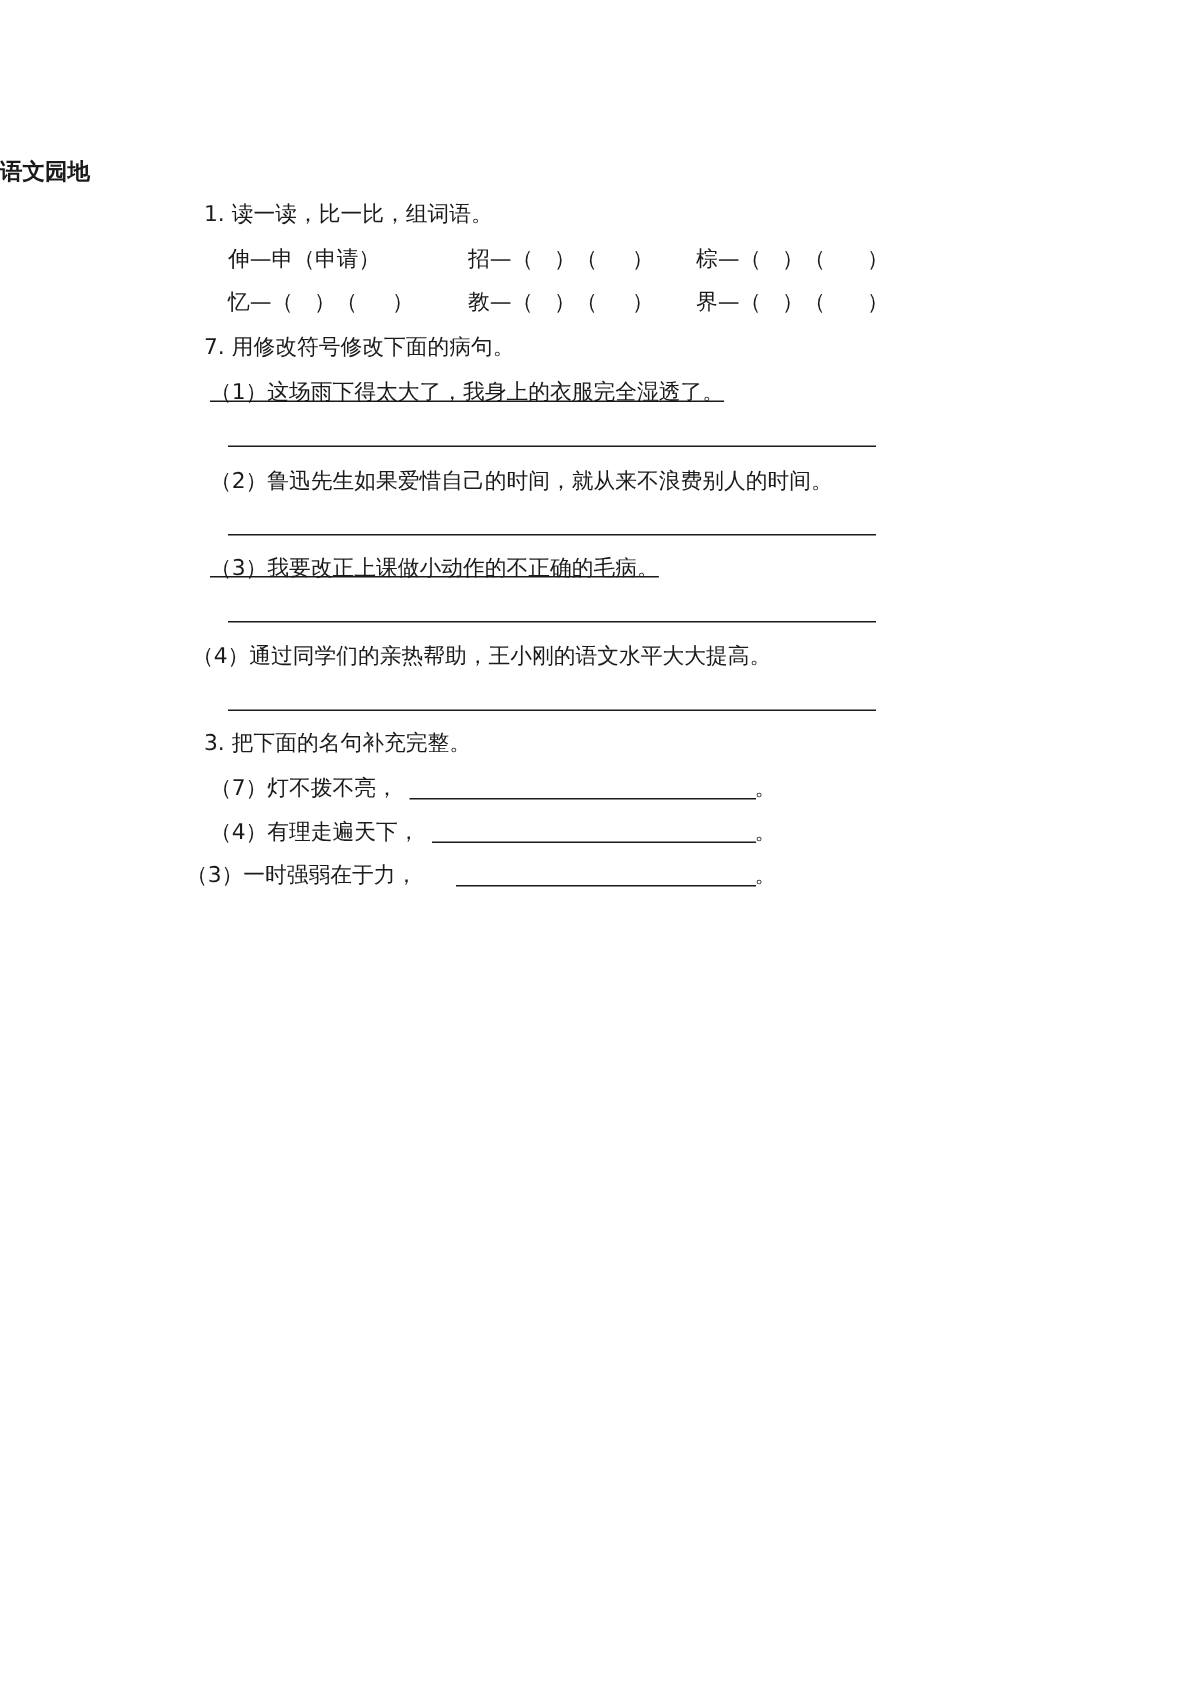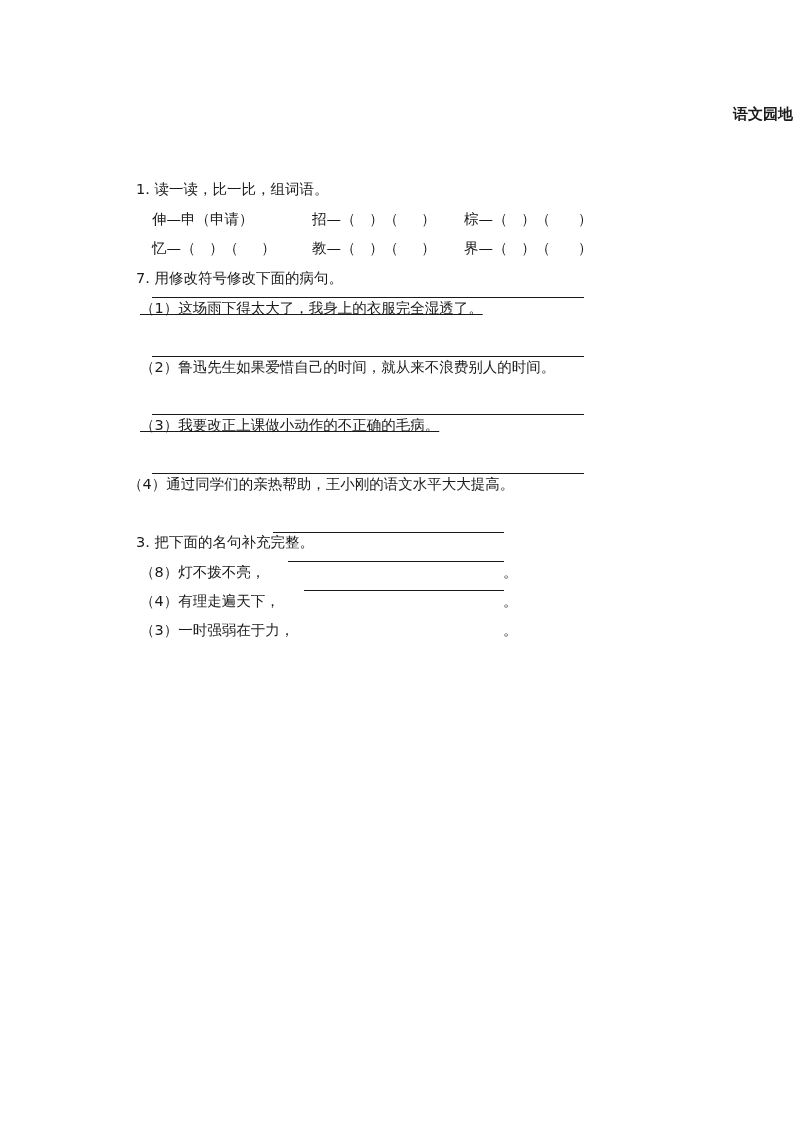--- a/index.html
+++ b/index.html
@@ -1,19 +1,19 @@
 <!DOCTYPE html>
 <html><head>
 <meta charset="utf-8">
 <style>
   html, body { margin: 0; padding: 0; background: #ffffff; }
   body { width: 793px; height: 1122px; position: relative; overflow: hidden;
          font-family: "DejaVu Sans", "Liberation Sans", sans-serif; color: #1a1a1a; }
-  .t { position: absolute; font-size: 14.5px; line-height: 18px; white-space: pre; margin-top: 46px; }
-  .title { position: absolute; left: 0; width: 793px; top: 104px; text-align: right;
+  .t { position: absolute; font-size: 14.5px; line-height: 18px; white-space: pre; }
+  .title { position: absolute; left: 0; width: 793px; top: 104px; text-align: left;
            font-size: 15px; font-weight: bold; line-height: 20px; }
   .rule { position: absolute; height: 0; border-top: 1.2px solid #1a1a1a; }
   .fill { position: absolute; height: 0; border-top: 1.2px solid #1a1a1a; }
 </style>
 </head>
 <body>
 
 <div>
   <div class="title">语文园地</div>
 
@@ -30,24 +30,24 @@
   <div class="rule" style="left:152px; top:297px; width:432px;"></div>
   <div class="t" style="left:140px; top:312px;">（2）鲁迅先生如果爱惜自己的时间，就从来不浪费别人的时间。</div>
   <div class="rule" style="left:152px; top:356px; width:432px;"></div>
   <div class="t" style="left:140px; top:370px;text-decoration:underline;">（3）我要改正上课做小动作的不正确的毛病。</div>
   <div class="rule" style="left:152px; top:414px; width:432px;"></div>
   <div class="t" style="left:128px; top:429px;">（4）通过同学们的亲热帮助，王小刚的语文水平大大提高。</div>
   <div class="rule" style="left:152px; top:473px; width:432px;"></div>
 
   <div class="t" style="left:136px; top:487px;">3. 把下面的名句补充完整。</div>
 
-  <div class="t" style="left:140px; top:517px;">（8）灯不拨不亮，</div>
+  <div class="t" style="left:140px; top:517px;">（7）灯不拨不亮，</div>
   <div class="fill" style="left:273px; top:532px; width:231px;"></div>
   <div class="t" style="left:503px; top:517px;">。</div>
 
   <div class="t" style="left:140px; top:546px;">（4）有理走遍天下，</div>
   <div class="fill" style="left:288px; top:561px; width:216px;"></div>
   <div class="t" style="left:503px; top:546px;">。</div>
 
-  <div class="t" style="left:140px; top:575px;">（3）一时强弱在于力，</div>
+  <div class="t" style="left:124px; top:575px;">（3）一时强弱在于力，</div>
   <div class="fill" style="left:304px; top:590px; width:200px;"></div>
   <div class="t" style="left:503px; top:575px;">。</div>
 </div>
 
 </body></html>

